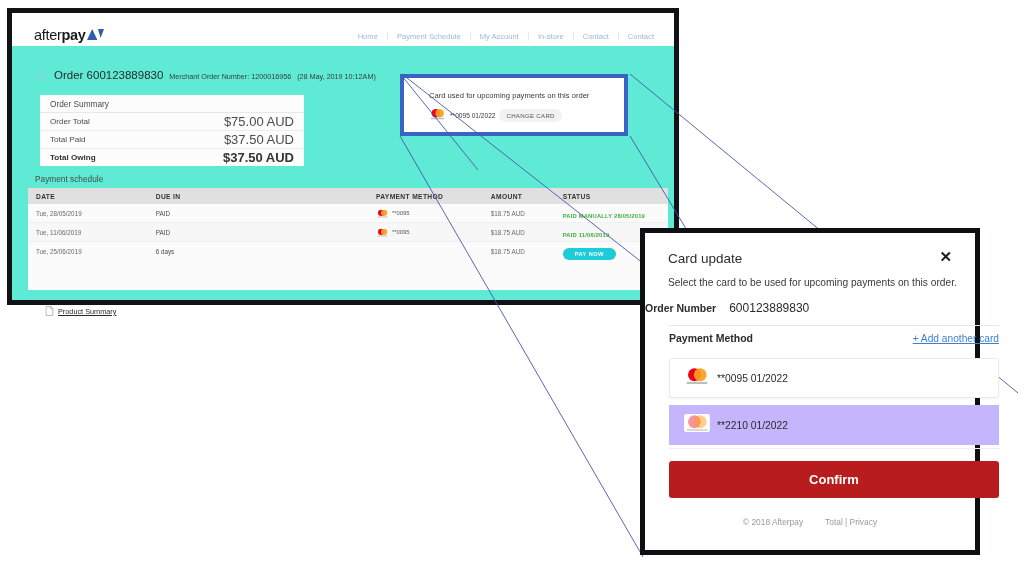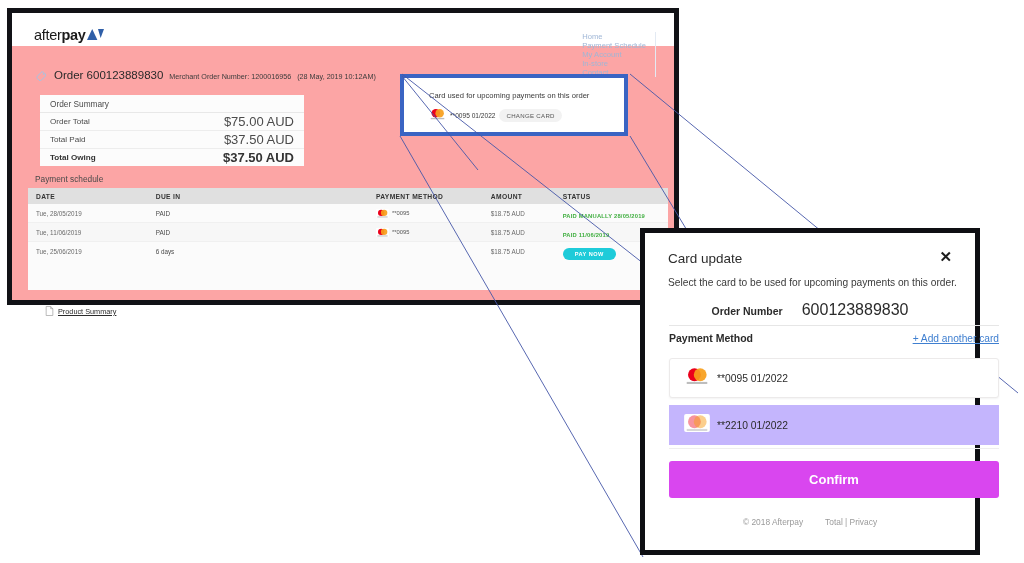--- a/index.html
+++ b/index.html
@@ -14,32 +14,32 @@
   .stage{position:absolute;inset:0;}
 
   
   .connectors{position:absolute;left:0;top:0;width:1024px;height:563px;pointer-events:none;z-index:5;}
 
   
   .account-panel{
     position:absolute;left:7px;top:8px;width:672px;height:297px;
     background:#ffffff;border:5px solid #111216;box-sizing:border-box;z-index:2;
   }
-  .acct-inner{position:absolute;inset:0;background:#fca5a5;}
+  .acct-inner{position:absolute;inset:0;background:#5eead4;}
 
   .topbar{position:absolute;left:0;top:0;width:100%;height:33px;background:#fff;}
   .logo{
     position:absolute;left:22px;top:14px;font-size:14.5px;color:#1a1a1a;
     letter-spacing:-0.3px;white-space:nowrap;
   }
   .logo .lite{font-weight:400;}
   .logo .bold{font-weight:700;}
   .logo-mark{display:inline-block;margin-left:1px;vertical-align:-1px;}
 
-  .nav{position:absolute;right:18px;top:19px;display:flex;gap:0;flex-direction:column;}
+  .nav{position:absolute;right:18px;top:19px;display:flex;gap:0;}
   .nav a{
     font-size:7.6px;color:#9fb6d6;text-decoration:none;padding:0 9px;white-space:nowrap;
     border-right:1px solid #e3eaf3;line-height:9px;
   }
   .nav a:last-child{border-right:none;padding-right:2px;}
 
   .order-head{position:absolute;left:24px;top:52px;display:flex;align-items:baseline;gap:6px;white-space:nowrap;}
   .tag-icon{position:relative;top:2px;margin-right:1px;}
   .order-title{font-size:11.5px;color:#2a2a2a;font-weight:400;}
   .order-meta{font-size:7.2px;color:#3b3b3b;}
@@ -107,38 +107,38 @@
     position:absolute;left:640px;top:228px;width:340px;height:327px;
     background:#fff;border:5px solid #0e0f13;box-sizing:border-box;z-index:6;
   }
   .modal-inner{position:absolute;inset:0;background:#fff;padding:0;}
   .modal-title{position:absolute;left:23px;top:18px;font-size:13.5px;color:#2d2d2d;}
   .modal-close{
     position:absolute;right:20px;top:14px;font-size:15px;font-weight:700;color:#1c1c1c;
     cursor:pointer;line-height:1;background:none;border:none;padding:2px 3px;
   }
   .modal-sub{position:absolute;left:23px;top:44px;font-size:10.2px;color:#3a3a3a;white-space:nowrap;}
-  .ordernum-row{position:absolute;left:0;top:68px;width:100%;display:flex;justify-content:center;gap:19px;align-items:baseline;}
+  .ordernum-row{position:absolute;left:0;top:68px;width:100%;display:flex;justify-content:flex-start;gap:13px;align-items:baseline;}
   .ordernum-lbl{font-size:10.5px;font-weight:700;color:#2b2b2b;}
-  .ordernum-val{font-size:16px;color:#2b2b2b;}
+  .ordernum-val{font-size:12px;color:#2b2b2b;}
   .divider{position:absolute;left:24px;top:92px;width:330px;height:1px;background:#e6e6e6;}
   .pm-head{position:absolute;left:24px;top:99px;width:330px;display:flex;justify-content:space-between;align-items:baseline;}
   .pm-head-lbl{font-size:10.5px;font-weight:700;color:#2b2b2b;}
   .add-card{font-size:10.2px;color:#3f7fd0;text-decoration:underline;cursor:pointer;}
   .card-opt{
     position:absolute;left:24px;width:330px;height:40px;box-sizing:border-box;
     display:flex;align-items:center;gap:7px;padding-left:14px;cursor:pointer;
   }
   .card-opt.selected{top:125px;background:#fff;border:1px solid #eceaea;border-radius:3px;box-shadow:0 1px 2px rgba(0,0,0,.05);}
   .card-opt.unselected{top:172px;background:#c4b5fd;border:1px solid transparent;}
   .card-opt-txt{font-size:10.3px;color:#2b2b2b;}
   .divider2{position:absolute;left:24px;top:215px;width:330px;height:1px;background:#eee;}
   .confirm-btn{
     position:absolute;left:24px;top:228px;width:330px;height:37px;
-    background:#d946ef;color:#fff;border:none;border-radius:3px;
+    background:#b91c1c;color:#fff;border:none;border-radius:3px;
     font-size:13px;font-weight:700;cursor:pointer;
     font-family:"Liberation Sans","DejaVu Sans",sans-serif;
   }
   .modal-foot{position:absolute;left:0;top:284px;width:100%;display:flex;justify-content:center;gap:22px;align-items:baseline;}
   .foot-copy{font-size:8.4px;color:#9a9a9a;}
   .foot-links{font-size:8.4px;color:#9a9a9a;}
 </style>
 </head>
 <body>
 

